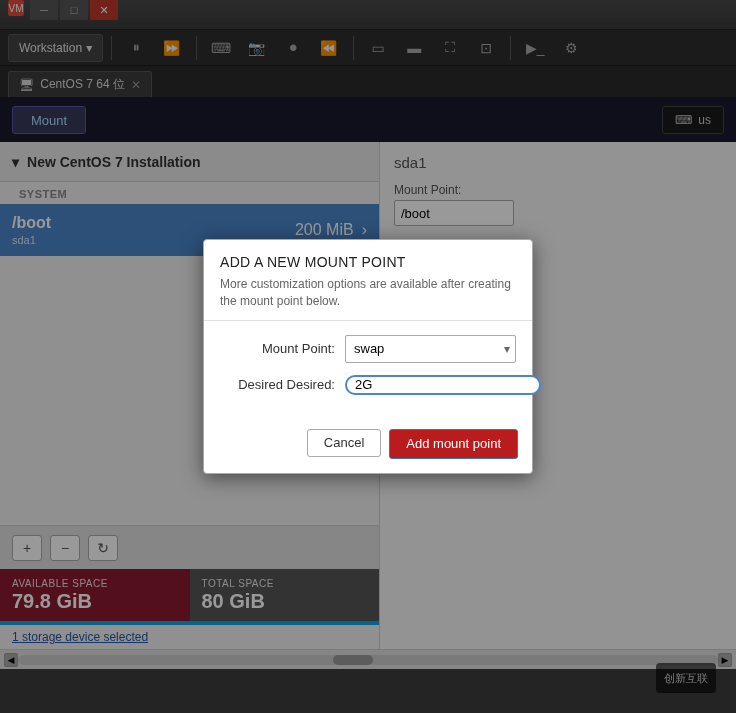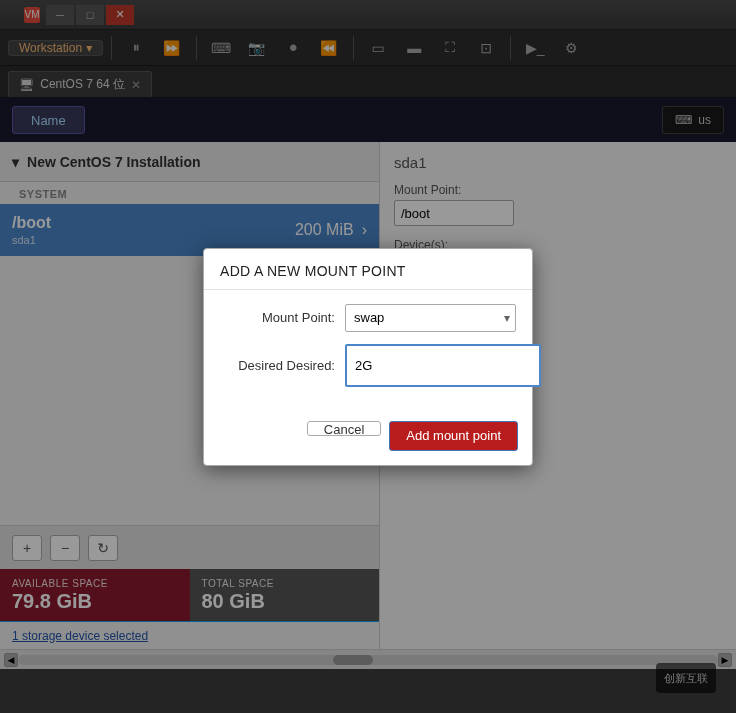--- a/index.html
+++ b/index.html
@@ -11,22 +11,22 @@
       background: #3c3c3c;
       overflow: hidden;
       position: relative;
     }
 
     
     #title-bar {
       height: 30px;
       background: linear-gradient(to bottom, #4a4a4a, #3a3a3a);
       display: flex;
-      align-items: center;
-      padding: 0 24px;
+      align-items: flex-start;
+      padding: 0 8px;
       color: #ddd;
       font-size: 12px;
       border-bottom: 1px solid #222;
     }
     #title-bar .title-icon {
       width: 16px; height: 16px;
       margin-right: 6px;
       background: #e74c3c;
       border-radius: 2px;
       display: flex; align-items: center; justify-content: center;
@@ -51,25 +51,25 @@
     #menu-bar {
       height: 36px;
       background: #2d2d2d;
       display: flex;
       align-items: center;
       padding: 0 8px;
       border-bottom: 1px solid #1a1a1a;
       gap: 4px;
     }
     .menu-btn {
-      height: 16px;
+      height: 28px;
       padding: 0 10px;
       background: #444;
       border: 1px solid #555;
-      color: #fdba74;
+      color: #e5e5e5;
       cursor: pointer;
       border-radius: 3px;
       font-size: 12px;
       display: flex; align-items: center; gap: 4px;
     }
     .menu-divider {
       width: 1px; height: 24px;
       background: #555;
       margin: 0 4px;
     }
@@ -252,21 +252,21 @@
       font-weight: bold;
       line-height: 1.2;
     }
 
     #storage-link {
       height: 28px;
       background: #f0f0f0;
       display: flex;
       align-items: center;
       padding: 0 12px;
-      border-top: 1px solid #0ea5e9;
+      border-top: 4px solid #0ea5e9;
     }
     #storage-link a {
       color: #2255aa;
       font-size: 12px;
       text-decoration: underline;
       cursor: pointer;
     }
 
     
     #right-panel {
@@ -437,37 +437,37 @@
       position: absolute;
       right: 6px;
       top: 50%;
       transform: translateY(-50%);
       pointer-events: none;
       color: #666;
       font-size: 12px;
     }
     .modal-input {
       flex: 1;
-      height: 43px;
+      height: 20px;
       padding: 4px 8px;
       border: 2px solid #4a86c8;
       background: white;
       font-size: 13px;
-      border-radius: 2px;
+      border-radius: 12px;
       outline: none;
     }
 
     .modal-footer {
       padding: 8px 14px 14px;
       display: flex;
       justify-content: flex-end;
       gap: 8px;
     }
     .modal-cancel-btn {
-      height: 15px;
+      height: 28px;
       padding: 0 16px;
       background: white;
       border: 1px solid #aaa;
       cursor: pointer;
       border-radius: 3px;
       font-size: 13px;
       color: #333;
     }
     .modal-add-btn {
       height: 30px;
@@ -534,21 +534,21 @@
   <div class="tab">
     <span>🖥</span>
     <span>CentOS 7 64 位</span>
     <span class="tab-close">✕</span>
   </div>
 </div>
 
 <div id="content-wrapper">
 
   <div id="done-bar">
-    <button id="done-btn">Name</button>
+    <button id="done-btn">Mount</button>
     <div id="keyboard-badge">
       <span>⌨</span>
       <span>us</span>
     </div>
   </div>
 
   <div id="main-content">
 
     <div id="left-panel">
 
@@ -626,20 +626,21 @@
       <div class="scroll-thumb"></div>
     </div>
     <div class="scroll-arrow">▶</div>
   </div>
 </div>
 
 <div id="modal-overlay">
   <div id="modal">
     <div class="modal-header">
       <div class="modal-title">ADD A NEW MOUNT POINT</div>
+      <div class="modal-subtitle">More customization options are available after creating the mount point below.</div>
     </div>
     <div class="modal-body">
       <div class="modal-field-row">
         <div class="modal-field-label">Mount Point:</div>
         <div class="modal-select-wrapper">
           <select class="modal-select">
             <option value="swap">swap</option>
             <option value="/">/</option>
             <option value="/boot">/boot</option>
             <option value="/home">/home</option>

